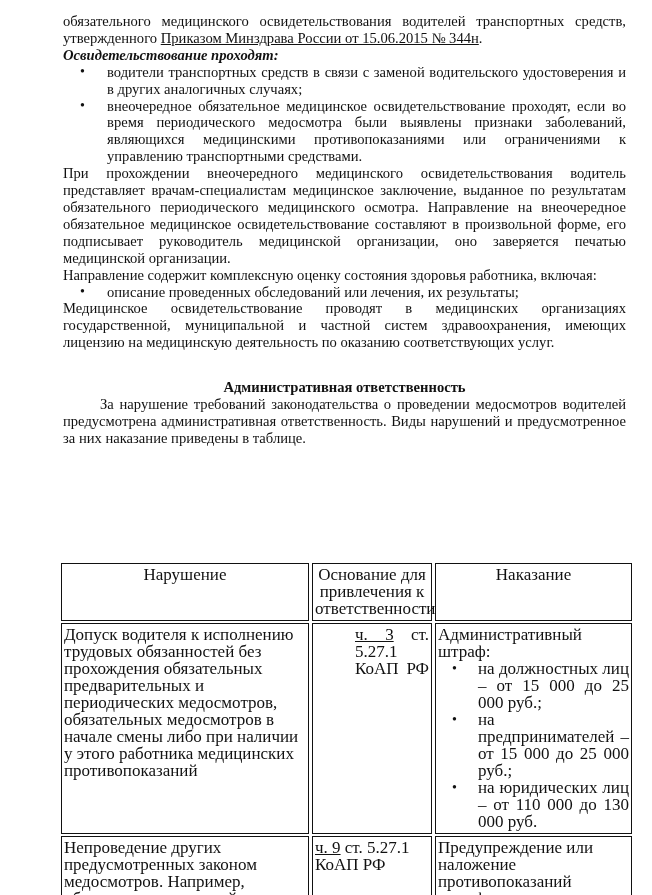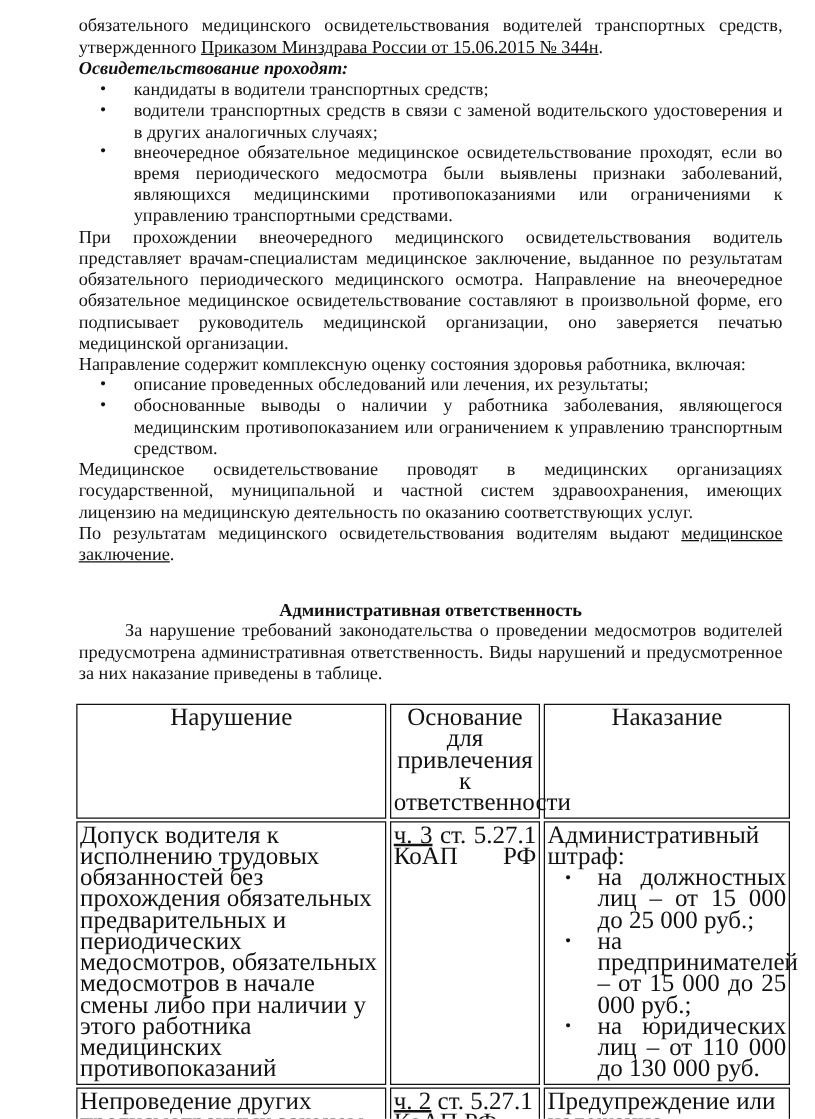--- a/index.html
+++ b/index.html
@@ -15,54 +15,49 @@
   ul.bul { margin: 0; padding: 0 0 0 44px; list-style: none; }
   ul.bul li { position: relative; text-align: justify; }
   ul.bul li::before {
     content: "\2022"; position: absolute; left: -27px; top: 0; font-size: 14px;
   }
   .title { text-align: center; font-weight: bold; margin-top: 28px; }
   .indent { text-indent: 37px; }
 
   .tbl { position: absolute; left: 61px; top: 561px; width: 567px; }
   .tbl table { border-collapse: separate; border-spacing: 3px 2px; width: 573px; margin-left: -3px; table-layout: fixed; }
-  .tbl td { border: 1.5px solid #111; vertical-align: top; padding: 2px 2px 3px 2px; font-size: 20px; line-height: 17px; }
+  .tbl td { border: 1.5px solid #111; vertical-align: top; padding: 2px 2px 3px 2px; font-size: 17px; line-height: 17px; }
   .tbl td.h { text-align: center; height: 50px; }
   .c1 { width: 242px; } .c2 { width: 114px; } .c3 { width: 191px; }
   .tbl ul.bul { padding-left: 40px; }
   .tbl ul.bul li::before { left: -26px; }
-  .jus { text-align: justify; text-align-last: justify; }
+  .jus { text-align: justify; text-align-last: justify; margin-left: 40px; }
   .r1 td { height: 178px; }
 </style>
 </head>
 <body>
 
 <div class="page">
   <p style="text-align:justify;text-align-last:justify;">
     <span>обязательного медицинского освидетельствования водителей транспортных средств,</span>
   </p>
   <p>
     <span>утвержденного </span><a class="u">Приказом Минздрава России от 15.06.2015 № 344н</a><span>.</span>
   </p>
   <p class="bi">Освидетельствование проходят:</p>
   <ul class="bul">
-    <li>кандидаты в водители транспортных средств;</li>
     <li>водители транспортных средств в связи с заменой водительского удостоверения и в других аналогичных случаях;</li>
     <li>внеочередное обязательное медицинское освидетельствование проходят, если во время периодического медосмотра были выявлены признаки заболеваний, являющихся медицинскими противопоказаниями или ограничениями к управлению транспортными средствами.</li>
   </ul>
   <p>При прохождении внеочередного медицинского освидетельствования водитель представляет врачам-специалистам медицинское заключение, выданное по результатам обязательного периодического медицинского осмотра. Направление на внеочередное обязательное медицинское освидетельствование составляют в произвольной форме, его подписывает руководитель медицинской организации, оно заверяется печатью медицинской организации.</p>
   <p>Направление содержит комплексную оценку состояния здоровья работника, включая:</p>
   <ul class="bul">
     <li>описание проведенных обследований или лечения, их результаты;</li>
-    <li>обоснованные выводы о наличии у работника заболевания, являющегося медицинским противопоказанием или ограничением к управлению транспортным средством.</li>
   </ul>
   <p>Медицинское освидетельствование проводят в медицинских организациях государственной, муниципальной и частной систем здравоохранения, имеющих лицензию на медицинскую деятельность по оказанию соответствующих услуг.</p>
-  <p>
-    <span>По результатам медицинского освидетельствования водителям выдают </span><a class="u">медицинское заключение</a><span>.</span>
-  </p>
   <p class="title">Административная ответственность</p>
   <p class="indent">За нарушение требований законодательства о проведении медосмотров водителей предусмотрена административная ответственность. Виды нарушений и предусмотренное за них наказание приведены в таблице.</p>
 </div>
 
 <div class="tbl">
   <table>
     <tbody>
         <tr>
       <td class="h c1">Нарушение</td>
       <td class="h c2">Основание для привлечения к ответственности</td>
@@ -78,21 +73,21 @@
         <ul class="bul">
           <li>на должностных лиц – от 15 000 до 25 000 руб.;</li>
           <li>на предпринимателей – от 15 000 до 25 000 руб.;</li>
           <li>на юридических лиц – от 110 000 до 130 000 руб.</li>
         </ul>
       </td>
     </tr>
     <tr>
       <td>Непроведение других предусмотренных законом медосмотров. Например, обязательного послерейсового</td>
       <td>
-        <a class="u">ч. 2</a><span> ст. 5.27.1 КоАП РФ</span>
+        <a class="u">ч. 9</a><span> ст. 5.27.1 КоАП РФ</span>
       </td>
       <td>
         <div>Предупреждение или наложение противопоказаний штрафа:</div>
         <ul class="bul">
           <li>на медицинской лиц –</li>
         </ul>
       </td>
     </tr>
   </tbody>
     </table>

